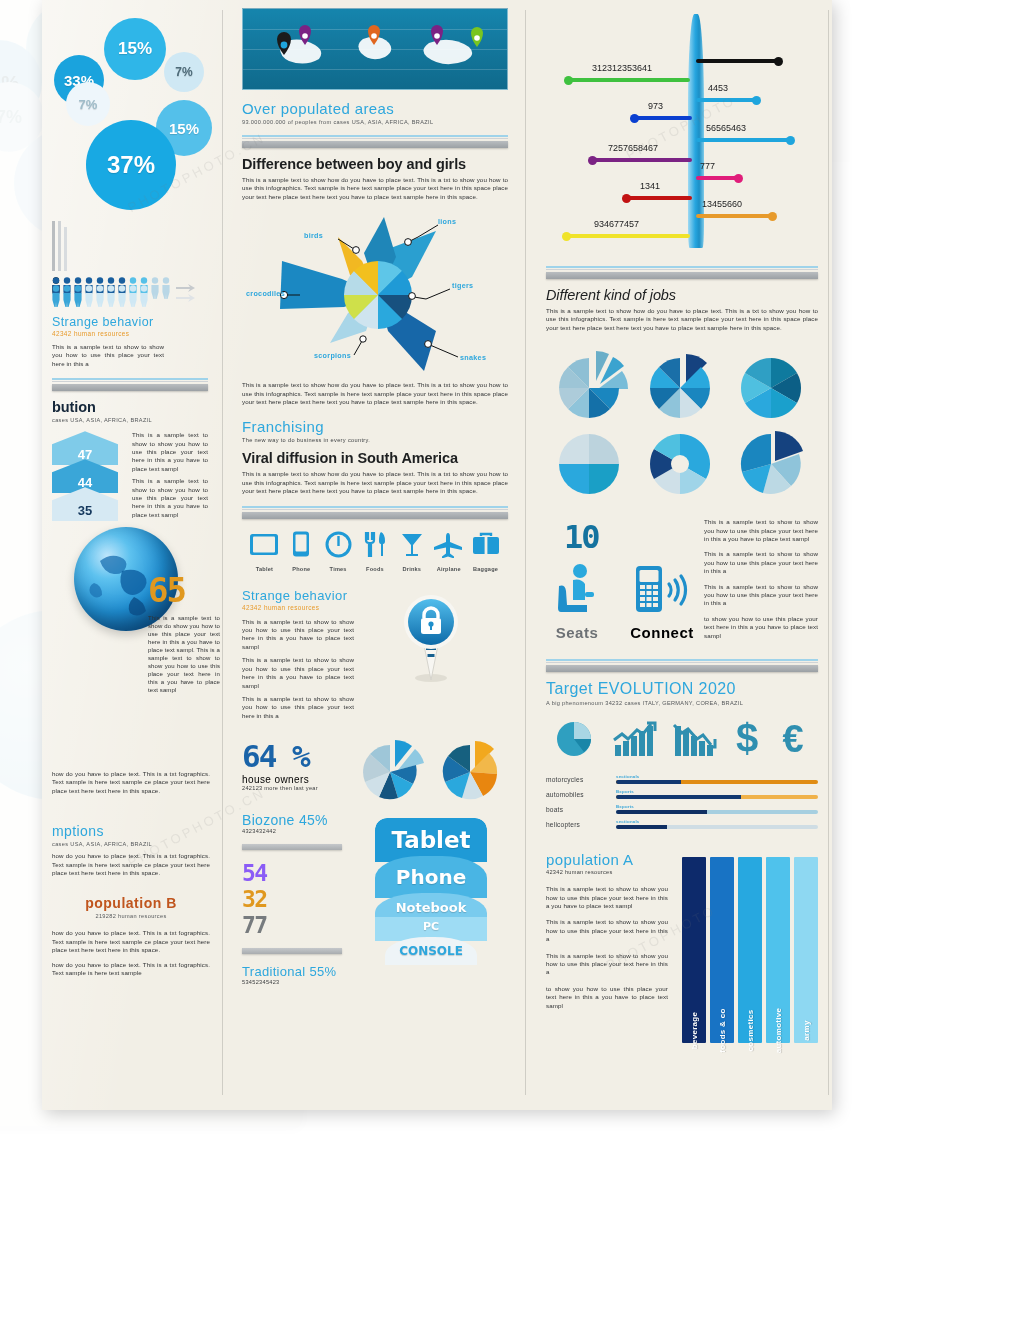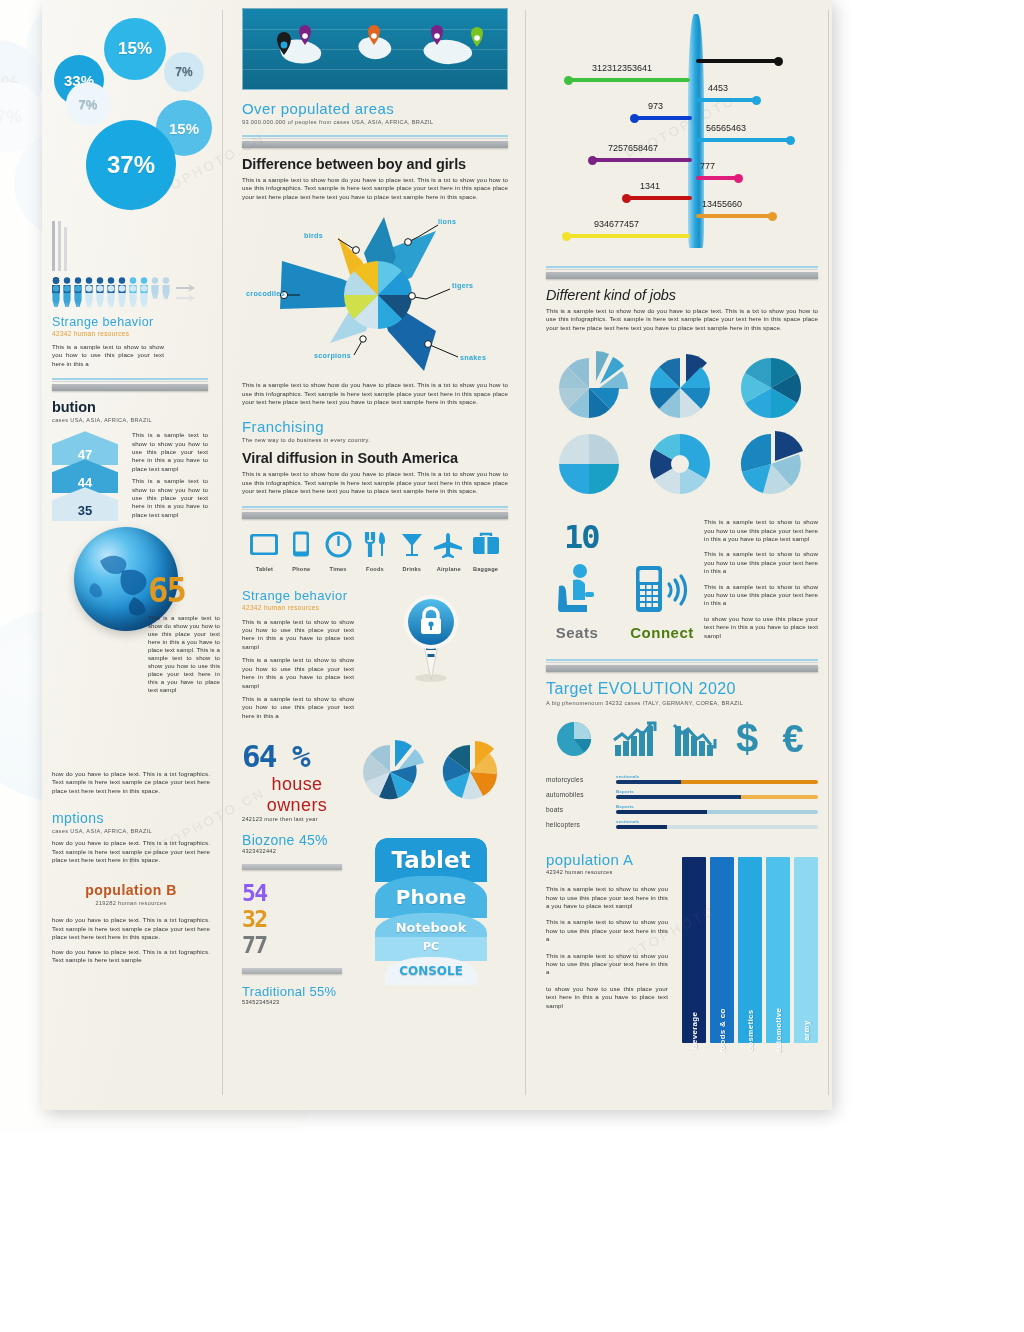--- a/index.html
+++ b/index.html
@@ -114,21 +114,21 @@
   .iconrow{ display:flex; justify-content:space-between; align-items:flex-end; padding:0 4px;}
   .iconcell{ text-align:center; width:38px; }
   .iconcell .cap{ font-size:5.6px; font-weight:700; color:#4d5052; margin-top:4px; letter-spacing:.2px;}
   .pinlock{ position:relative; width:64px; height:88px; }
 
   .stack{ width:116px; }
   .stack div{ text-align:center; color:#fff; font-family:"DejaVu Sans", sans-serif; font-weight:700;
               text-shadow:0 1px 1px rgba(0,0,0,.18); }
 
   .pct-big{ font-family:"DejaVu Sans Mono", monospace; font-weight:700; font-size:31px; color:#1a63a8; letter-spacing:-2px; }
-  .pct-sub{ font-size:18px; color:#b91c1c; letter-spacing:.4px;text-align:center; }
+  .pct-sub{ font-size:10px; color:#000000; letter-spacing:.4px; }
   .num-blue{ font-family:"DejaVu Sans Mono", monospace; font-weight:700; font-size:23px; color:#8b5cf6; letter-spacing:-1.5px;}
   .num-org { font-family:"DejaVu Sans Mono", monospace; font-weight:700; font-size:23px; color:#e0981f; letter-spacing:-1.5px;}
   .num-gry { font-family:"DejaVu Sans Mono", monospace; font-weight:700; font-size:23px; color:#777b7e; letter-spacing:-1.5px;}
 
   
   .timeline{ position:relative; height:240px; }
   .tree{
     position:absolute; left:142px; top:6px; width:16px; height:234px;
     background:linear-gradient(90deg,#9fd9f2,#27a6e0 45%,#1b8fc6 70%,#7fcbe9);
     border-radius:40% 40% 10% 10%;
@@ -297,21 +297,21 @@
 
   <div style="position:absolute;left:148px;top:570px;width:72px;">
     <div class="bignum" style="color:#e0981f;">65</div>
     <p class="body-txt sm" style="margin-top:4px;">This is a sample text to show do show you how to use this place your text here in this a you have to place text sampl. This is a sample text to show to show you how to use this place your text here in this a you have to place text sampl</p>
   </div>
 
   <div style="position:absolute;left:42px;top:770px;width:178px;padding:0 10px;">
     <p class="body-txt">how do you have to place text. This is a txt fographics. Text sample is here text sample ce place your text here place text here text here in this space.</p>
 
 
-    <h2 class="head-blue" style="margin-top:15px;font-size:14px;">mptions</h2>
+    <h2 class="head-blue" style="margin-top:28px;font-size:14px;">mptions</h2>
     <div class="sub-grey">cases USA, ASIA, AFRICA, BRAZIL</div>
     <p class="body-txt" style="margin-top:5px;">how do you have to place text. This is a txt fographics. Text sample is here text sample ce place your text here place text here text here in this space.</p>
 
     <h2 style="margin-top:18px;font-size:14px;font-weight:700;color:#c0551e;text-align:center;letter-spacing:.5px;">population B</h2>
     <div class="sub-grey" style="text-align:center;">219282 human resources</div>
     <p class="body-txt" style="margin-top:10px;">how do you have to place text. This is a txt fographics. Text sample is here text sample ce place your text here place text here text here in this space.</p>
     <p class="body-txt" style="margin-top:6px;">how do you have to place text. This is a txt fographics. Text sample is here text sample</p>
   </div>
 
   <div class="col col-mid" style="padding:8px 12px 0 12px;">
@@ -721,21 +721,21 @@
                 <rect x="10" y="41" width="5" height="4"></rect>
                   <rect x="16.5" y="41" width="5" height="4"></rect>
                   <rect x="23" y="41" width="5" height="4"></rect>
               </g>
               <g fill="none" stroke="#1f8fcb" stroke-width="3.2" stroke-linecap="round">
                 <path d="M39 22 a10 10 0 0 1 0 12"></path>
                 <path d="M45 18 a17 17 0 0 1 0 20"></path>
                 <path d="M51 14 a24 24 0 0 1 0 28"></path>
               </g>
             </svg>
-            <div style="font-size:15px;font-weight:700;color:#4d7c0f;letter-spacing:.5px;margin-top:2px;">Connect</div>
+            <div style="font-size:15px;font-weight:700;color:#000000;letter-spacing:.5px;margin-top:2px;">Connect</div>
           </div>
         </div>
       </div>
       <div style="flex:1;padding-left:6px;">
         <p class="body-txt">This is a sample text to show to show you how to use this place your text here in this a you have to place text sampl</p>
         <p class="body-txt" style="margin-top:7px;">This is a sample text to show to show you how to use this place your text here in this a</p>
         <p class="body-txt" style="margin-top:7px;">This is a sample text to show to show you how to use this place your text here in this a</p>
         <p class="body-txt" style="margin-top:7px;">to show you how to use this place your text here in this a you have to place text sampl</p>
       </div>
     </div>

